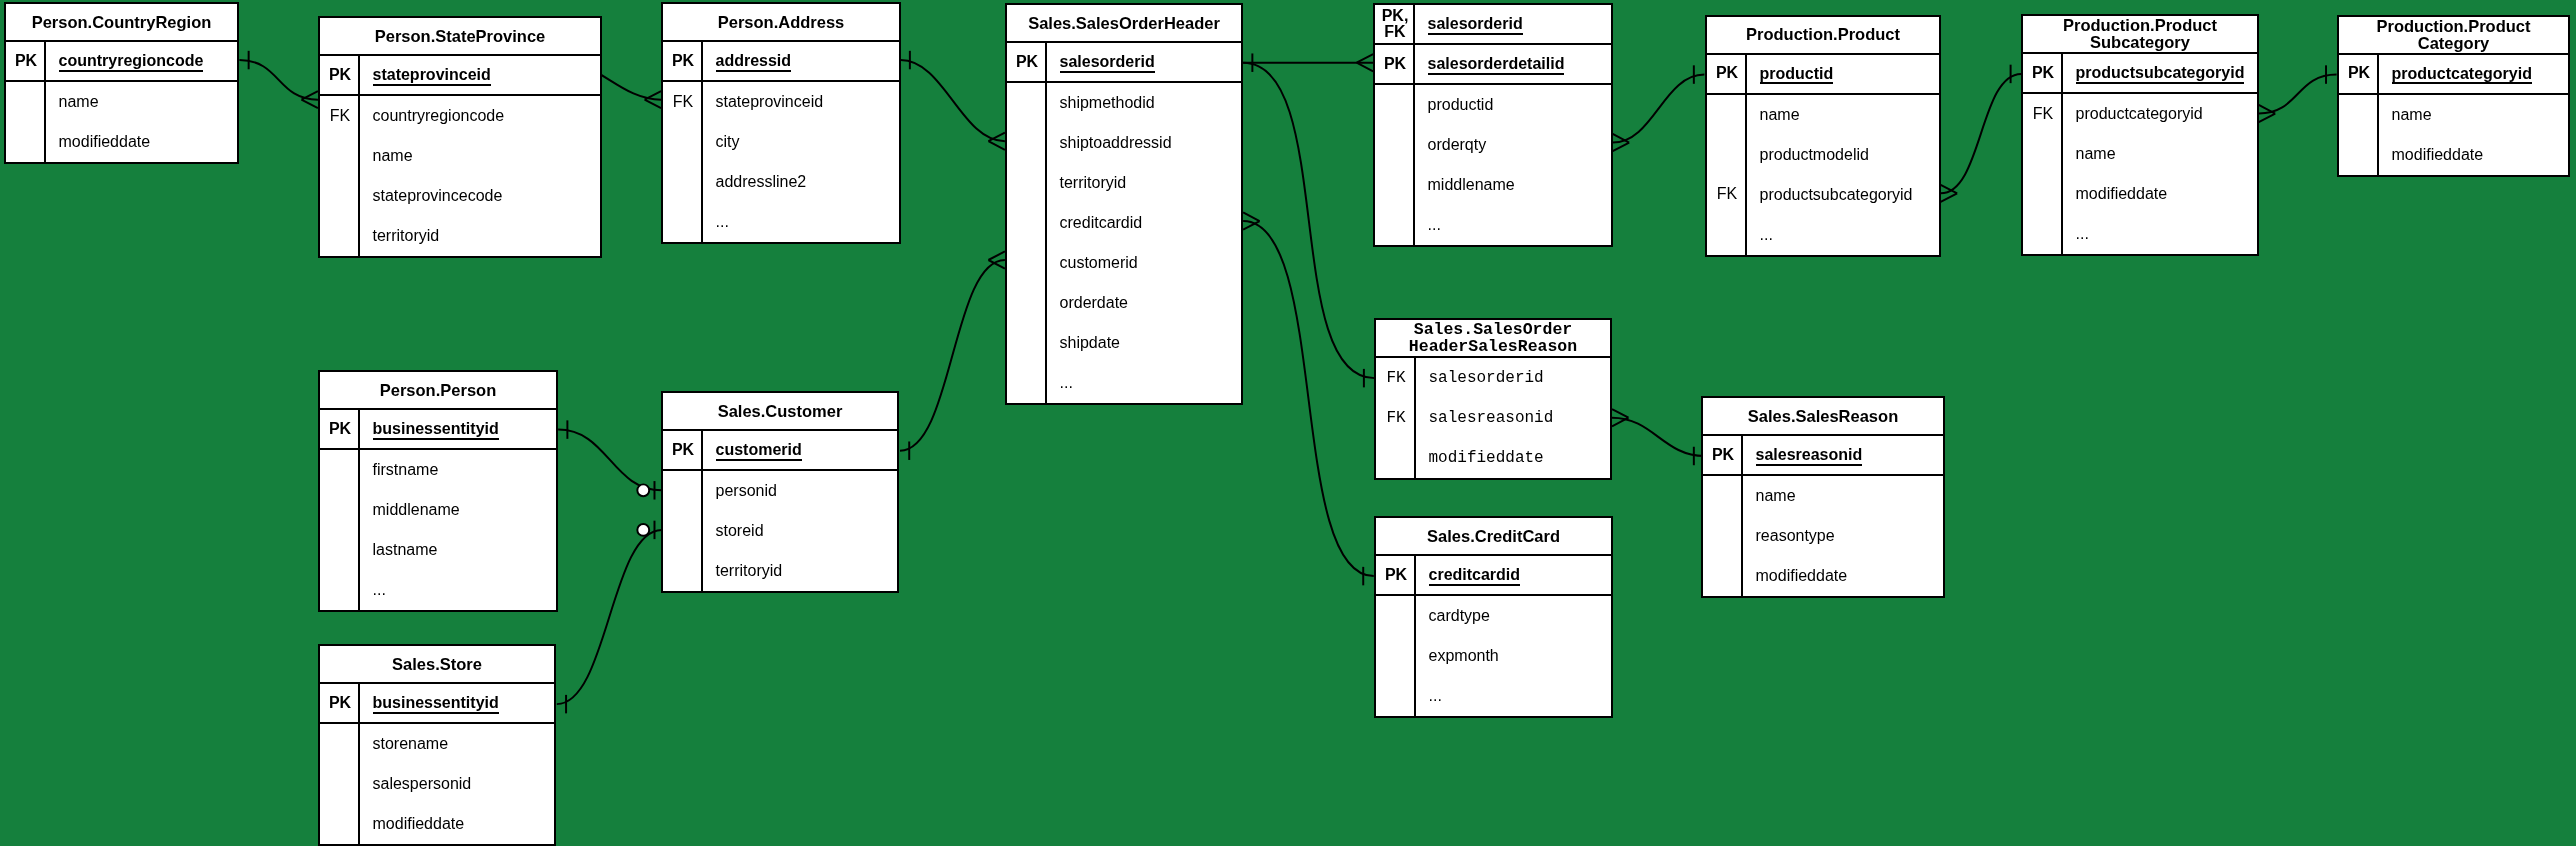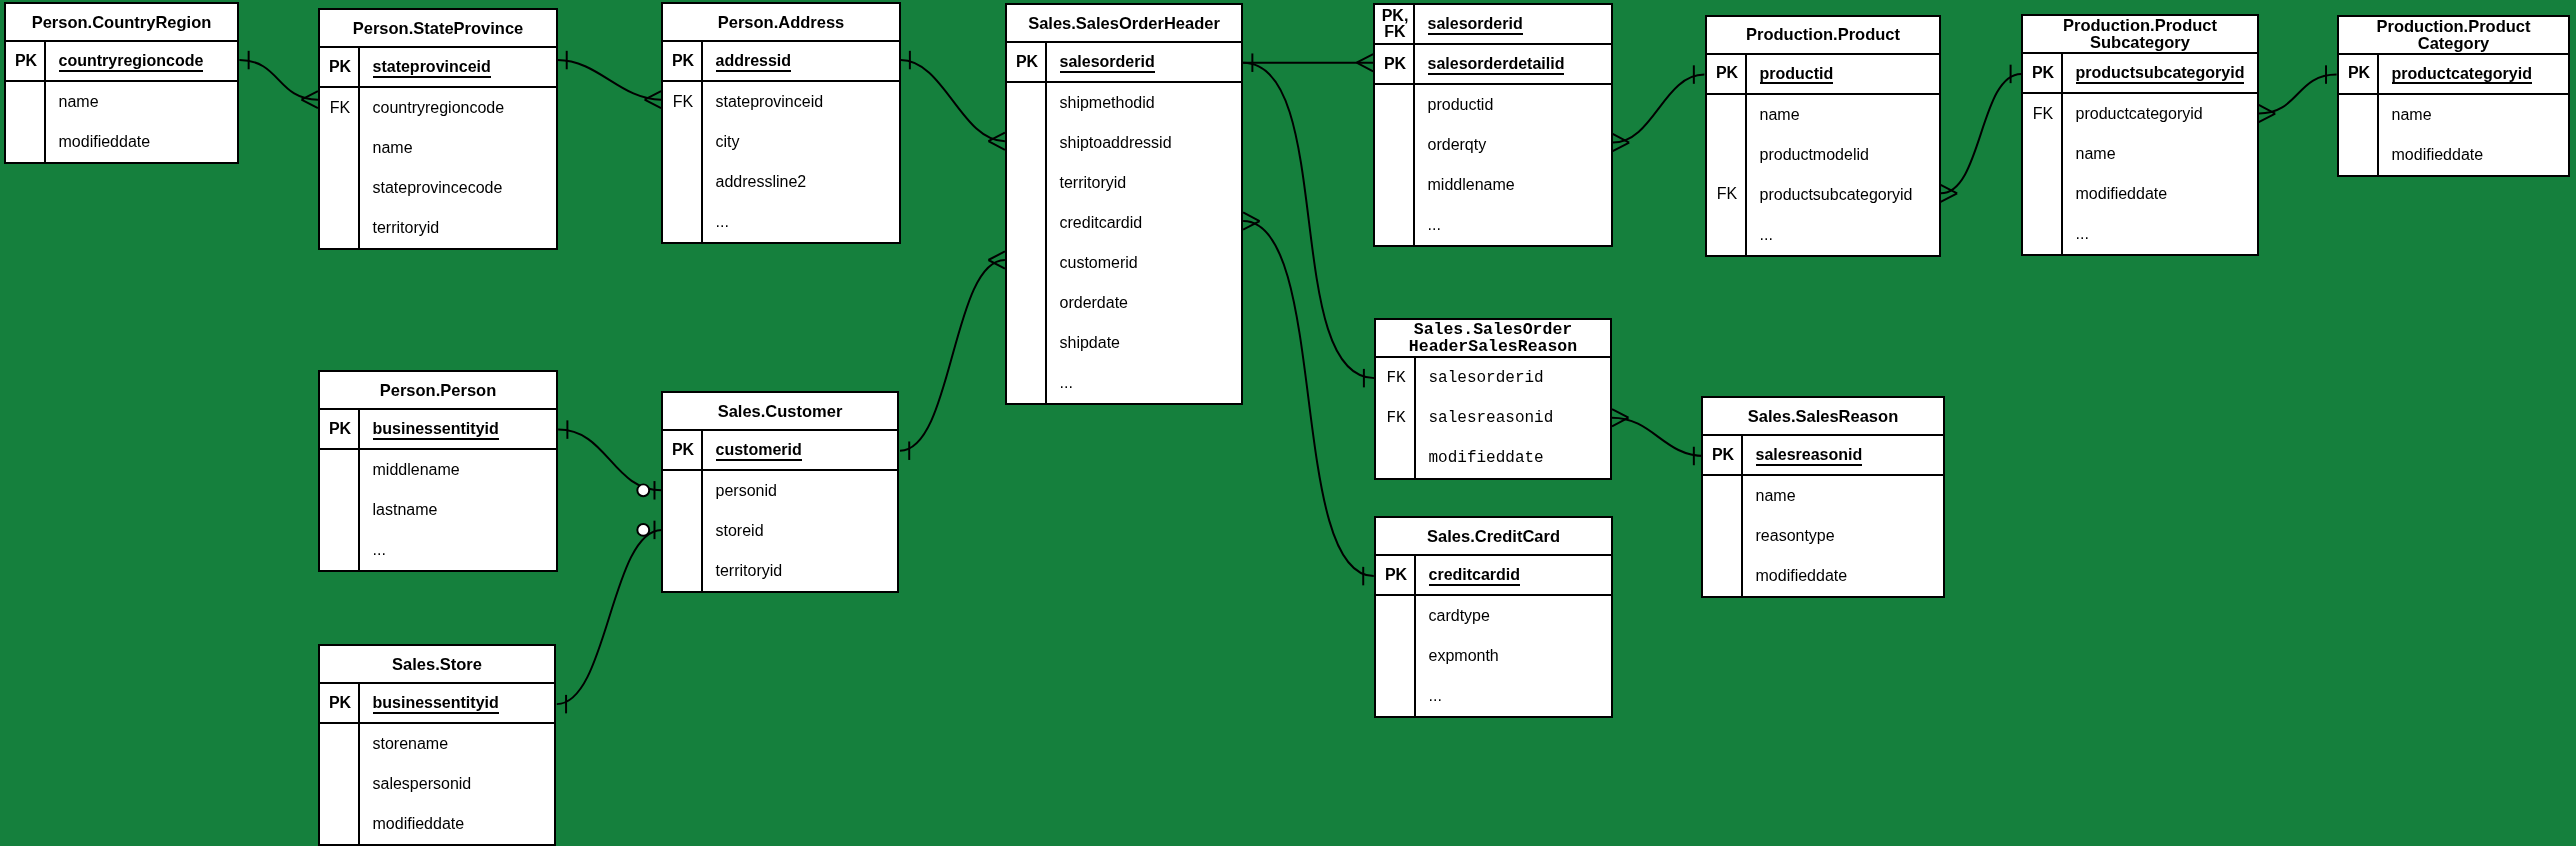--- a/index.html
+++ b/index.html
@@ -18,21 +18,21 @@
   .row{display:flex;align-items:center;height:40px;box-sizing:border-box;}
   .row.key-row{border-bottom:2px solid #000;}
   .key-cell{width:40px;flex:0 0 40px;box-sizing:border-box;text-align:center;
             font-size:16px;line-height:16.5px;white-space:pre-line;}
   .key-row .key-cell{font-weight:bold;}
   .name-cell{flex:1;padding-left:12.5px;font-size:16px;}
   .key-row .name-cell .name-text{font-weight:bold;border-bottom:2px solid #000;padding-bottom:0.7px;}
 
   
   .t-countryregion{left:4px;top:2px;width:235px;}
-  .t-stateprovince{left:318px;top:8px;width:240px;}
+  .t-stateprovince{left:318px;top:16px;width:284px;}
   .t-address{left:661px;top:2px;width:240px;}
   .t-salesorderheader{left:1005px;top:3.3px;width:238px;}
   .t-salesorderdetail{left:1373px;top:3.3px;width:240px;}
   .t-product{left:1705px;top:14.5px;width:236px;}
   .t-productsubcategory{left:2021px;top:14px;width:238px;}
   .t-productcategory{left:2337px;top:14.5px;width:233px;}
   .t-person{left:318px;top:370px;width:240px;}
   .t-customer{left:661px;top:391px;width:238px;}
   .t-salesorderheadersalesreason{left:1374px;top:318px;width:238px;font-family:Liberation Mono, monospace;}
   .t-salesreason{left:1701px;top:396px;width:244px;}
@@ -334,20 +334,24 @@
     <div class="table-card t-person">
       <div class="table-title">Person.Person</div>
       <div class="table-rows">
         <div class="col-divider"></div>
       <div class="row key-row">
           <div class="key-cell">PK</div>
           <div class="name-cell"><span class="name-text">businessentityid</span></div>
         </div>
         <div class="row attr-row">
           <div class="key-cell"></div>
+          <div class="name-cell"><span class="name-text">firstname</span></div>
+        </div>
+        <div class="row attr-row">
+          <div class="key-cell"></div>
           <div class="name-cell"><span class="name-text">middlename</span></div>
         </div>
         <div class="row attr-row">
           <div class="key-cell"></div>
           <div class="name-cell"><span class="name-text">lastname</span></div>
         </div>
         <div class="row attr-row">
           <div class="key-cell"></div>
           <div class="name-cell"><span class="name-text">...</span></div>
         </div>

